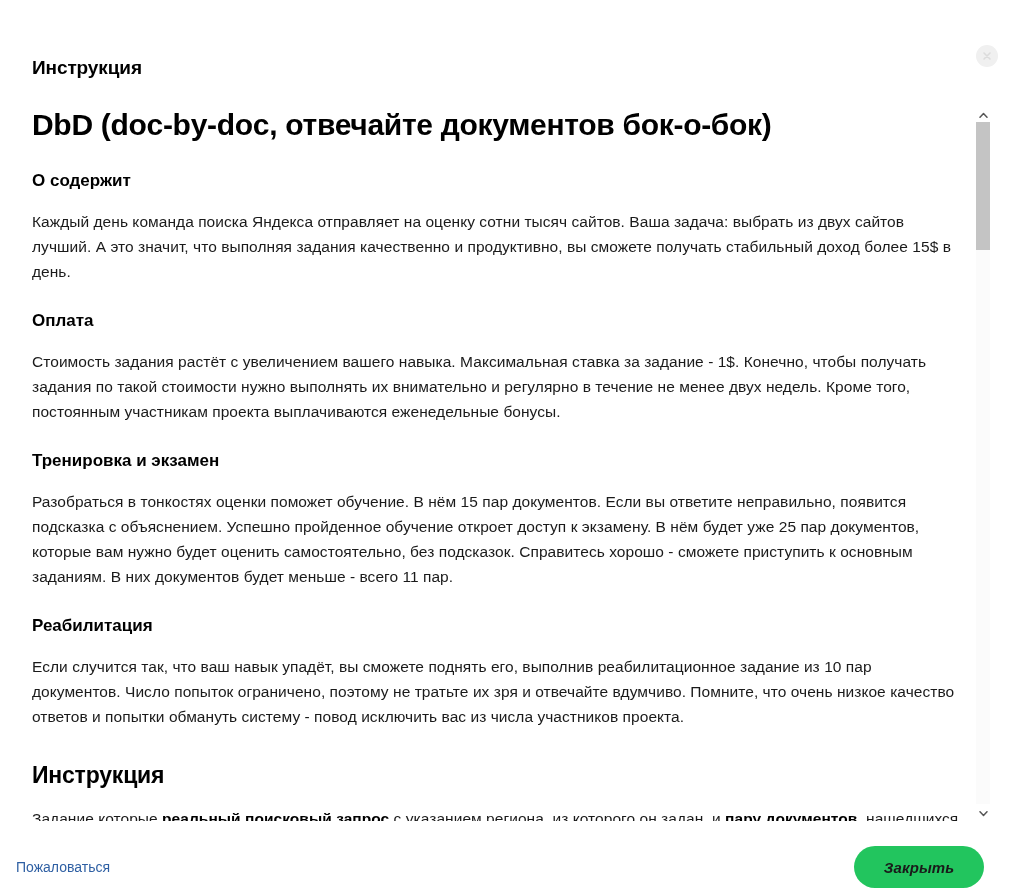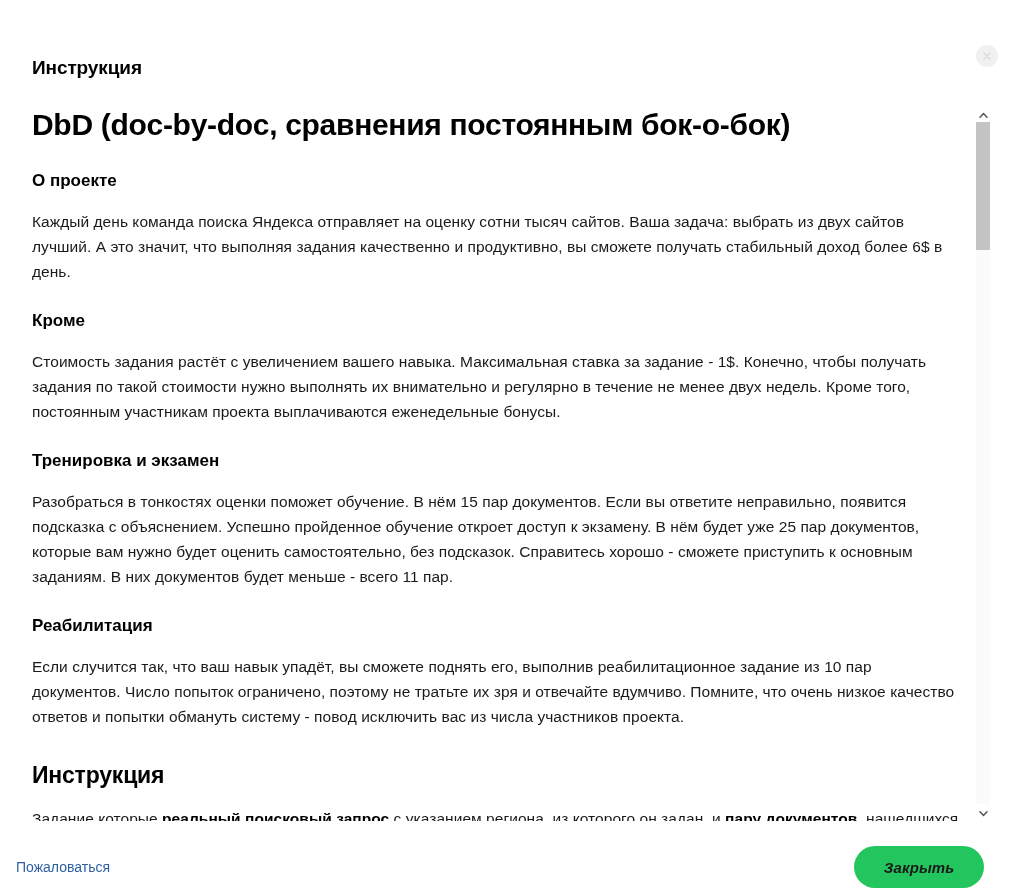--- a/index.html
+++ b/index.html
@@ -192,26 +192,26 @@
     </span>
   </button>
 
   <div class="modal-header">
     <div class="modal-title">Инструкция</div>
   </div>
 
   <div class="modal-body">
     <div class="body-inner">
 
-      <h1 class="doc-title">DbD (doc-by-doc, сравнения постоянным бок-о-бок)</h1>
-
-      <h2 class="section-head">О проекте</h2>
-      <p class="para">Каждый день команда поиска Яндекса отправляет на оценку сотни тысяч сайтов. Ваша задача: выбрать из двух сайтов лучший. А это значит, что выполняя задания качественно и продуктивно, вы сможете получать стабильный доход более 6$ в день.</p>
-
-      <h2 class="section-head">Кроме</h2>
+      <h1 class="doc-title">DbD (doc-by-doc, отвечайте документов бок-о-бок)</h1>
+
+      <h2 class="section-head">О содержит</h2>
+      <p class="para">Каждый день команда поиска Яндекса отправляет на оценку сотни тысяч сайтов. Ваша задача: выбрать из двух сайтов лучший. А это значит, что выполняя задания качественно и продуктивно, вы сможете получать стабильный доход более 15$ в день.</p>
+
+      <h2 class="section-head">Оплата</h2>
       <p class="para">Стоимость задания растёт с увеличением вашего навыка. Максимальная ставка за задание - 1$. Конечно, чтобы получать задания по такой стоимости нужно выполнять их внимательно и регулярно в течение не менее двух недель. Кроме того, постоянным участникам проекта выплачиваются еженедельные бонусы.</p>
 
       <h2 class="section-head">Тренировка и экзамен</h2>
       <p class="para">Разобраться в тонкостях оценки поможет обучение. В нём 15 пар документов. Если вы ответите неправильно, появится подсказка с объяснением. Успешно пройденное обучение откроет доступ к экзамену. В нём будет уже 25 пар документов, которые вам нужно будет оценить самостоятельно, без подсказок. Справитесь хорошо - сможете приступить к основным заданиям. В них документов будет меньше - всего 11 пар.</p>
 
       <h2 class="section-head">Реабилитация</h2>
       <p class="para">Если случится так, что ваш навык упадёт, вы сможете поднять его, выполнив реабилитационное задание из 10 пар документов. Число попыток ограничено, поэтому не тратьте их зря и отвечайте вдумчиво. Помните, что очень низкое качество ответов и попытки обмануть систему - повод исключить вас из числа участников проекта.</p>
 
       <h2 class="section-head big">Инструкция</h2>
 

